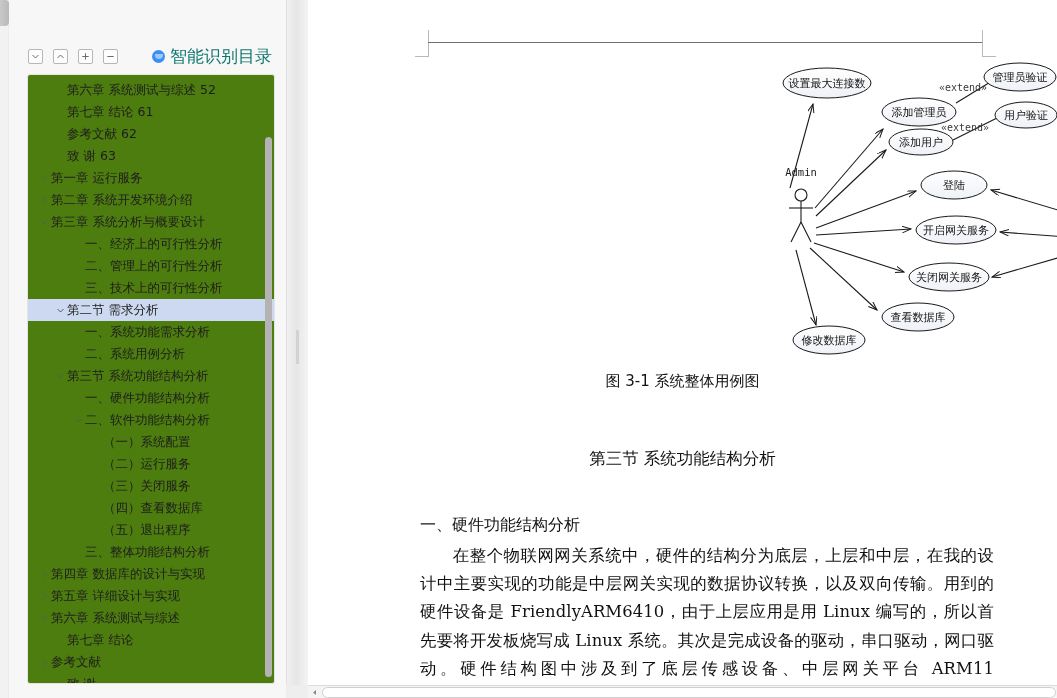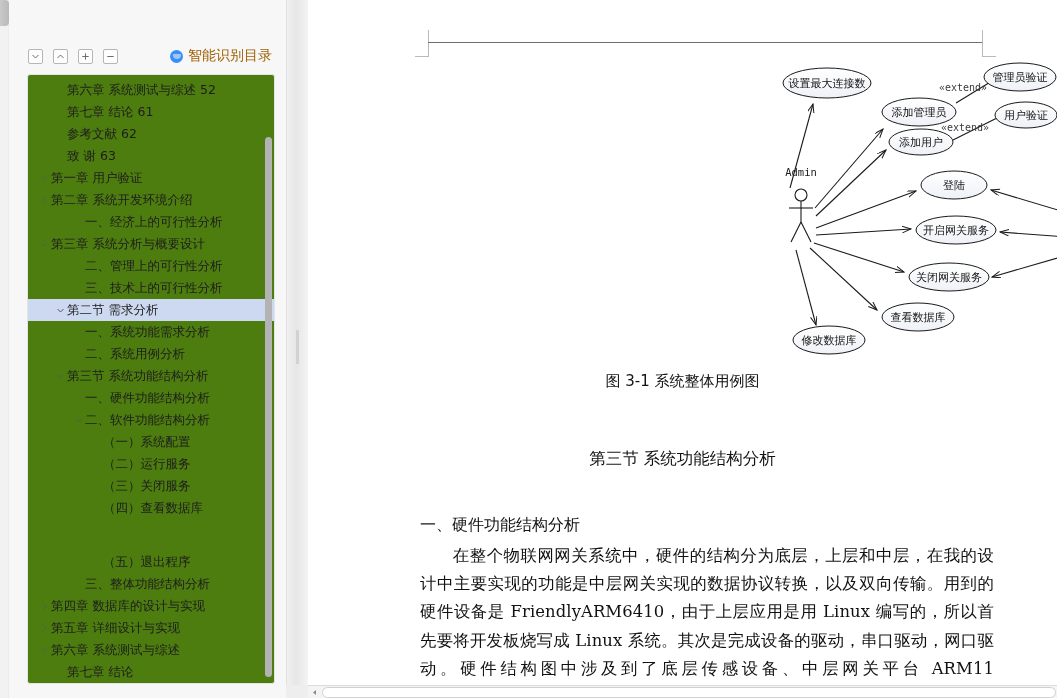--- a/index.html
+++ b/index.html
@@ -85,21 +85,21 @@
     position: relative;
     flex: 0 0 auto;
   }
   .smart-ico::before {
     content: ""; position: absolute;
     left: 2.5px; top: 4.5px; width: 8px; height: 4.5px;
     border-radius: 0 0 8px 8px;
     background: #9cc7fb;
   }
   .smart-label {
-    font-size: 14px; color: #a16207;
+    font-size: 17px; color: #0f766e;
     font-family: "DejaVu Sans", "Liberation Sans", sans-serif;
     white-space: nowrap;
   }
 
   
   .toc-box {
     position: absolute; left: 18px; top: 74px;
     width: 248px; height: 610px;
     background: #4d7c0f;
     border: 1px solid #e4e4e4;
@@ -293,103 +293,103 @@
           <div class="toc-row" style="padding-left: 26px;">
             <span class="twisty"></span>
             <span class="toc-label">致      谢 63</span>
           </div>
           <div class="toc-row" style="padding-left: 10px;">
             <span class="twisty">
               <svg width="9" height="9" viewBox="0 0 9 9">
                 <path d="M3 1.5 L6 4.5 L3 7.5" stroke="#5a5a5a" stroke-width="1" fill="none"></path>
               </svg>
             </span>
-            <span class="toc-label">第一章 用户验证</span>
+            <span class="toc-label">第一章 运行服务</span>
           </div>
           <div class="toc-row" style="padding-left: 10px;">
             <span class="twisty">
               <svg width="9" height="9" viewBox="0 0 9 9">
                 <path d="M3 1.5 L6 4.5 L3 7.5" stroke="#5a5a5a" stroke-width="1" fill="none"></path>
               </svg>
             </span>
             <span class="toc-label">第二章 系统开发环境介绍</span>
           </div>
+          <div class="toc-row" style="padding-left: 10px;">
+            <span class="twisty">
+              <svg width="9" height="9" viewBox="0 0 9 9">
+                <path d="M1.5 3 L4.5 6 L7.5 3" stroke="#5a5a5a" stroke-width="1" fill="none"></path>
+              </svg>
+            </span>
+            <span class="toc-label">第三章 系统分析与概要设计</span>
+          </div>
           <div class="toc-row" style="padding-left: 44px;">
             <span class="twisty"></span>
             <span class="toc-label">一、经济上的可行性分析</span>
           </div>
-          <div class="toc-row" style="padding-left: 10px;">
+          <div class="toc-row" style="padding-left: 44px;">
+            <span class="twisty"></span>
+            <span class="toc-label">二、管理上的可行性分析</span>
+          </div>
+          <div class="toc-row" style="padding-left: 44px;">
+            <span class="twisty"></span>
+            <span class="toc-label">三、技术上的可行性分析</span>
+          </div>
+          <div class="toc-row sel" style="padding-left: 26px;">
             <span class="twisty">
               <svg width="9" height="9" viewBox="0 0 9 9">
                 <path d="M1.5 3 L4.5 6 L7.5 3" stroke="#5a5a5a" stroke-width="1" fill="none"></path>
               </svg>
             </span>
-            <span class="toc-label">第三章 系统分析与概要设计</span>
-          </div>
-          <div class="toc-row" style="padding-left: 44px;">
-            <span class="twisty"></span>
-            <span class="toc-label">二、管理上的可行性分析</span>
-          </div>
-          <div class="toc-row" style="padding-left: 44px;">
-            <span class="twisty"></span>
-            <span class="toc-label">三、技术上的可行性分析</span>
-          </div>
-          <div class="toc-row sel" style="padding-left: 26px;">
+            <span class="toc-label">第二节 需求分析</span>
+          </div>
+          <div class="toc-row" style="padding-left: 44px;">
+            <span class="twisty"></span>
+            <span class="toc-label">一、系统功能需求分析</span>
+          </div>
+          <div class="toc-row" style="padding-left: 44px;">
+            <span class="twisty"></span>
+            <span class="toc-label">二、系统用例分析</span>
+          </div>
+          <div class="toc-row" style="padding-left: 26px;">
             <span class="twisty">
               <svg width="9" height="9" viewBox="0 0 9 9">
                 <path d="M1.5 3 L4.5 6 L7.5 3" stroke="#5a5a5a" stroke-width="1" fill="none"></path>
               </svg>
             </span>
-            <span class="toc-label">第二节 需求分析</span>
-          </div>
-          <div class="toc-row" style="padding-left: 44px;">
-            <span class="twisty"></span>
-            <span class="toc-label">一、系统功能需求分析</span>
-          </div>
-          <div class="toc-row" style="padding-left: 44px;">
-            <span class="twisty"></span>
-            <span class="toc-label">二、系统用例分析</span>
-          </div>
-          <div class="toc-row" style="padding-left: 26px;">
+            <span class="toc-label">第三节 系统功能结构分析</span>
+          </div>
+          <div class="toc-row" style="padding-left: 44px;">
+            <span class="twisty"></span>
+            <span class="toc-label">一、硬件功能结构分析</span>
+          </div>
+          <div class="toc-row" style="padding-left: 44px;">
             <span class="twisty">
               <svg width="9" height="9" viewBox="0 0 9 9">
                 <path d="M1.5 3 L4.5 6 L7.5 3" stroke="#5a5a5a" stroke-width="1" fill="none"></path>
               </svg>
             </span>
-            <span class="toc-label">第三节 系统功能结构分析</span>
-          </div>
-          <div class="toc-row" style="padding-left: 44px;">
-            <span class="twisty"></span>
-            <span class="toc-label">一、硬件功能结构分析</span>
-          </div>
-          <div class="toc-row" style="padding-left: 44px;">
-            <span class="twisty">
-              <svg width="9" height="9" viewBox="0 0 9 9">
-                <path d="M1.5 3 L4.5 6 L7.5 3" stroke="#5a5a5a" stroke-width="1" fill="none"></path>
-              </svg>
-            </span>
             <span class="toc-label">二、软件功能结构分析</span>
           </div>
           <div class="toc-row" style="padding-left: 62px;">
             <span class="twisty"></span>
             <span class="toc-label">（一）系统配置</span>
           </div>
           <div class="toc-row" style="padding-left: 62px;">
             <span class="twisty"></span>
             <span class="toc-label">（二）运行服务</span>
           </div>
           <div class="toc-row" style="padding-left: 62px;">
             <span class="twisty"></span>
             <span class="toc-label">（三）关闭服务</span>
           </div>
           <div class="toc-row" style="padding-left: 62px;">
             <span class="twisty"></span>
             <span class="toc-label">（四）查看数据库</span>
           </div>
-          <div class="toc-row" style="padding-left: 62px; margin-top: 32px;">
+          <div class="toc-row" style="padding-left: 62px;">
             <span class="twisty"></span>
             <span class="toc-label">（五）退出程序</span>
           </div>
           <div class="toc-row" style="padding-left: 44px;">
             <span class="twisty"></span>
             <span class="toc-label">三、整体功能结构分析</span>
           </div>
           <div class="toc-row" style="padding-left: 10px;">
             <span class="twisty">
               <svg width="9" height="9" viewBox="0 0 9 9">

